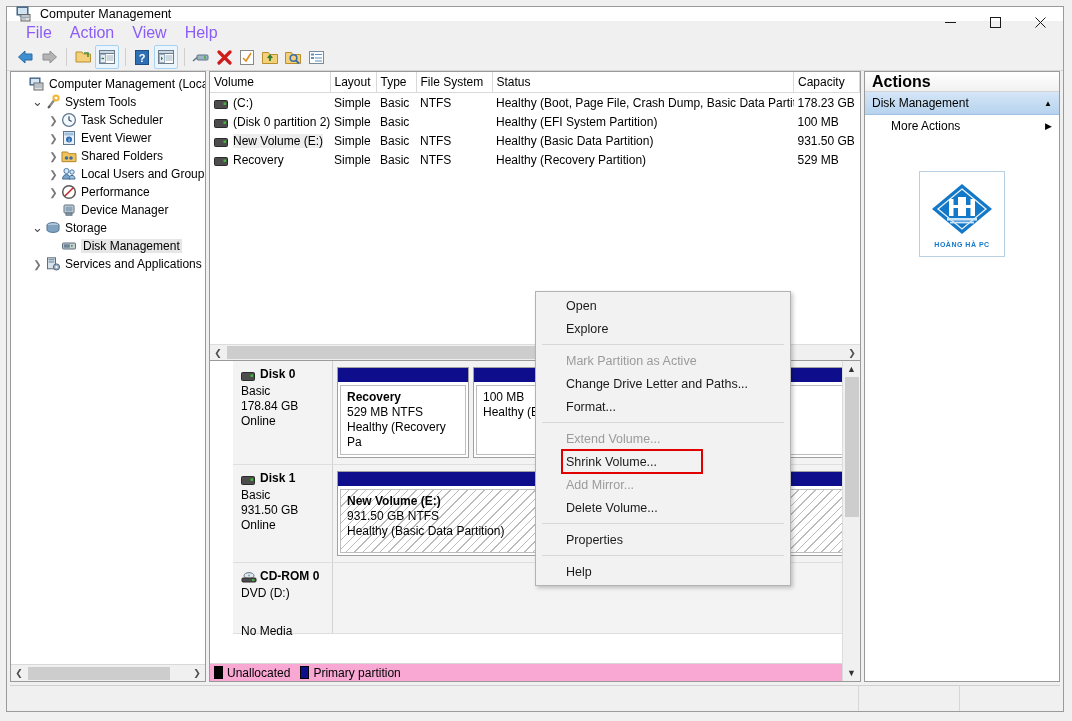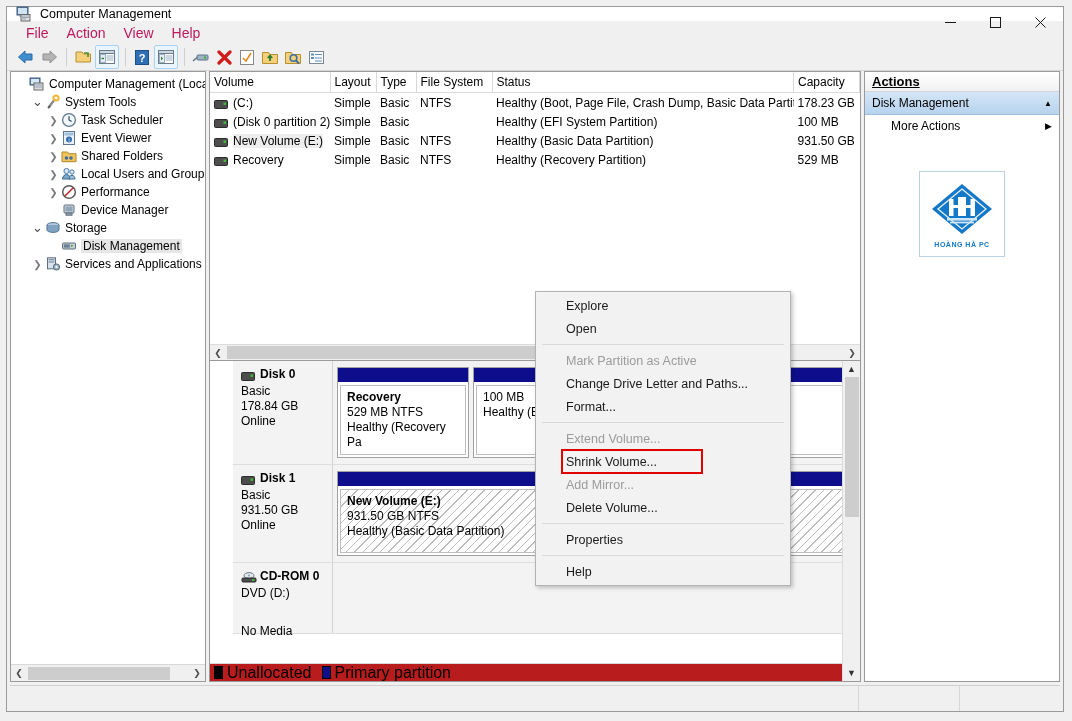--- a/index.html
+++ b/index.html
@@ -17,21 +17,21 @@
   }
   
   .titlebar{height:14px;background:#ffffff;display:flex;align-items:center;flex:none;position:relative;}
   .titlebar .appicon{width:16px;height:16px;margin-left:9px;margin-right:8px;position:relative;flex:none;}
   .titlebar .ttl{font-size:12.5px;color:#000;}
   .wbtns{position:absolute;right:0;top:0;height:30px;display:flex;}
   .wbtn{width:45px;height:30px;display:flex;align-items:center;justify-content:center;}
   .wbtn svg{display:block;}
   
   .menubar{height:23px;background:#f0f0f0;display:flex;align-items:center;padding-left:10px;flex:none;}
-  .menubar .mi{padding:2px 9px;font-size:14px;color:#be185d;}
+  .menubar .mi{padding:2px 9px;font-size:16px;color:#8b5cf6;}
   
   .toolbar{height:26px;background:#f0f0f0;display:flex;align-items:center;padding-left:8px;flex:none;
            border-bottom:1px solid #d5d5d5;}
   .tbitem{width:22px;height:22px;display:flex;align-items:center;justify-content:center;margin-right:1px;position:relative;}
   .tbitem.framed{border:1px solid #a8d3f0;background:#eaf5fd;border-radius:2px;}
   .tbsep{width:1px;height:18px;background:#cfcfcf;margin:0 5px;}
   
   .body{flex:1;display:flex;padding:0 3px 3px 3px;box-sizing:border-box;min-height:0;}
   .pane{border:1px solid #9a9a9a;background:#fff;box-sizing:border-box;}
   
@@ -70,29 +70,29 @@
   .diskmeta{font-size:12px;line-height:15px;}
   .parts{flex:1;display:flex;padding:6px 4px 6px 4px;box-sizing:border-box;background:#f3f3f3;gap:4px;}
   .part{border:1px solid #a0a0a0;background:#fff;display:flex;flex-direction:column;box-sizing:border-box;}
   .part .cap{height:14px;background:#0e0e8c;flex:none;border-bottom:1px solid #fff;}
   .part .pin{flex:1;padding:4px 6px;font-size:12px;line-height:15px;overflow:hidden;background:#fff;border:1px solid #bdbdbd;margin:2px;}
   .part.hatch .pin{
     background-color:#fff;
     background-image:repeating-linear-gradient(-45deg,#bcbcbc 0 1px,transparent 1px 6px);
   }
   .part .pname{font-weight:bold;}
-  .legend{height:17px;background:#b91c1c;border-top:1px solid #d7d7d7;display:flex;align-items:center;padding-left:4px;flex:none;font-size:16px;}
+  .legend{height:17px;background:#f9a8d4;border-top:1px solid #d7d7d7;display:flex;align-items:center;padding-left:4px;flex:none;font-size:12px;}
   .swatch{width:9px;height:13px;margin-right:4px;border:1px solid #000;box-sizing:border-box;}
   .vscroll{width:17px;background:#f0f0f0;border-left:1px solid #dcdcdc;display:flex;flex-direction:column;align-items:center;flex:none;}
   .vsbtn{height:16px;width:17px;display:flex;align-items:center;justify-content:center;color:#333;font-size:9px;}
   .vsthumb{width:14px;background:#cdcdcd;margin:0 auto;}
   
   .actionpane{width:196px;flex:none;margin-left:3px;border:1px solid #9a9a9a;background:#fff;box-sizing:border-box;display:flex;flex-direction:column;}
-  .acthdr{height:19px;display:flex;align-items:center;padding-left:7px;font-weight:bold;font-size:13px;
-          background:linear-gradient(#ffffff,#f1f1f1);border-bottom:1px solid #d3d3d3;flex:none;text-decoration:underline;}
+  .acthdr{height:19px;display:flex;align-items:center;padding-left:7px;font-weight:bold;font-size:16px;
+          background:linear-gradient(#ffffff,#f1f1f1);border-bottom:1px solid #d3d3d3;flex:none;}
   .actgroup{height:22px;display:flex;align-items:center;padding:0 7px;font-size:12px;
             background:linear-gradient(#d5e6f7,#b6d3ee);border-bottom:1px solid #9fc0e0;flex:none;}
   .actgroup .gl{flex:1;}
   .actitem{height:22px;display:flex;align-items:center;padding:0 7px 0 26px;font-size:12px;flex:none;}
   .actitem .al{flex:1;}
   .logowrap{flex:1;display:flex;align-items:flex-start;justify-content:center;padding-top:34px;}
   .logo{width:86px;height:86px;border:1px solid #b9cfe3;background:#fff;display:flex;flex-direction:column;align-items:center;justify-content:center;box-sizing:border-box;}
   .logotxt{font-size:7px;font-weight:bold;color:#1478c8;letter-spacing:.5px;margin-top:2px;}
   
   .statusbar{height:25px;background:#f0f0f0;border-top:1px solid #d0d0d0;display:flex;flex:none;margin:0 3px 0 3px;}
@@ -594,24 +594,24 @@
   </div>
 
   <div class="statusbar">
     <div class="stmain"></div>
     <div class="stcell stb"></div>
     <div class="stcell stc"></div>
   </div>
 
   <div class="ctxmenu" id="ctxmenu">
       <div class="ctxitem">
+        <span>Open</span>
+      </div>
+      <div class="ctxitem">
         <span>Explore</span>
-      </div>
-      <div class="ctxitem">
-        <span>Open</span>
       </div>
       <div class="ctxsep"></div>
       <div class="ctxitem disabled">
         <span>Mark Partition as Active</span>
       </div>
       <div class="ctxitem">
         <span>Change Drive Letter and Paths...</span>
       </div>
       <div class="ctxitem">
         <span>Format...</span>

